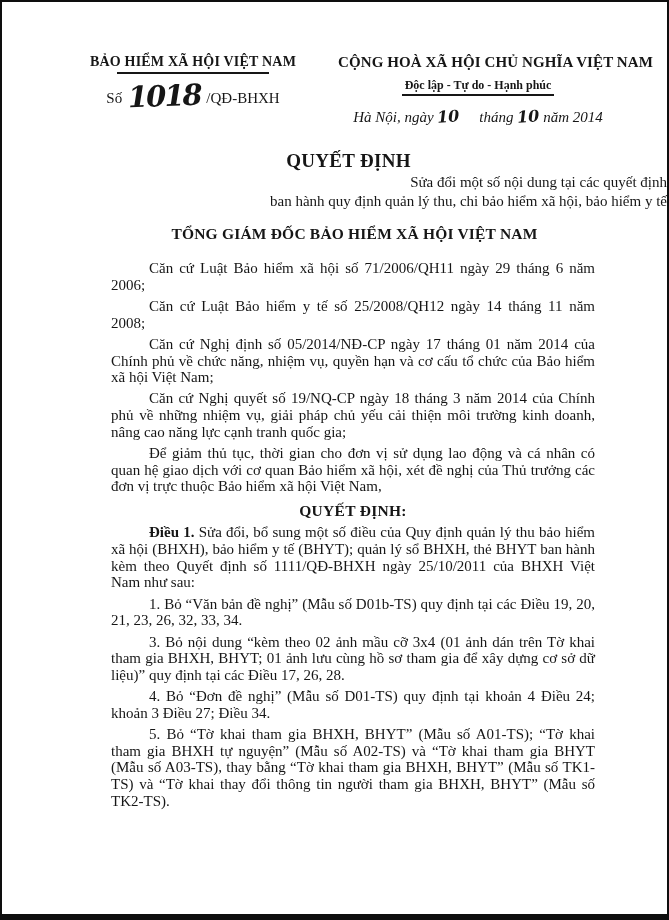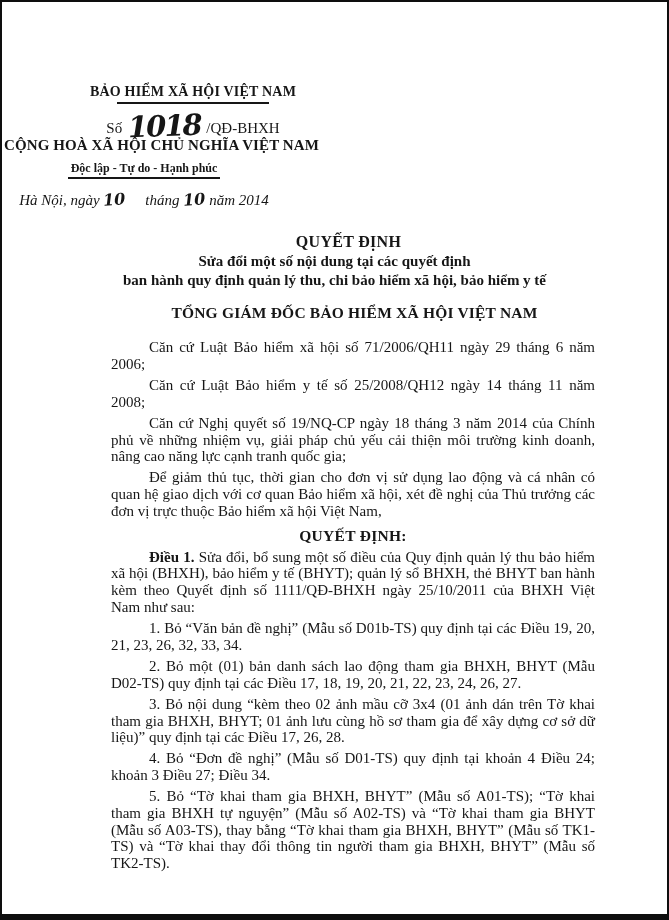--- a/index.html
+++ b/index.html
@@ -13,21 +13,21 @@
     width:669px;height:920px;
     box-sizing:border-box;
     background:var(--paper);
     border:2px solid var(--frame);
     border-bottom-width:6px;
     overflow:hidden;
     font-family:"Liberation Serif",serif;
     color:var(--ink);
   }
   
-  .header{display:flex;margin-top:82px;flex-direction:column;}
+  .header{display:flex;margin-top:52px;}
   .header-left{margin-left:48px;width:286px;text-align:center;flex:0 0 auto;}
   .header-right{width:280px;margin-left:2px;text-align:center;flex:0 0 auto;}
   .org-name{font-weight:bold;font-size:14px;white-space:nowrap;letter-spacing:.2px;}
   .org-rule{width:152px;height:2px;background:var(--ink);margin:2px auto 0;}
   .doc-number{margin-top:16px;font-size:15px;white-space:nowrap;}
   .hw-big{
     font-family:"DejaVu Serif",serif;
     font-style:italic;font-weight:bold;
     font-size:29px;letter-spacing:-2px;
     line-height:0;vertical-align:-3px;
@@ -42,22 +42,22 @@
   }
   .date-line{margin-top:11px;font-style:italic;font-size:15px;white-space:nowrap;}
   .hw-sm{
     font-family:"DejaVu Serif",serif;
     font-weight:bold;font-style:italic;font-size:16px;
     display:inline-block;transform:rotate(-4deg);
   }
   .date-mid{margin-left:16px;}
   
   .title-block{text-align:center;margin-top:24px;}
-  .title-main{font-weight:bold;font-size:16px;letter-spacing:.3px;margin-left:28px;}
-  .title-sub{font-weight:bold;font-size:15px;margin-top:2px;}
+  .title-main{font-weight:bold;font-size:19px;letter-spacing:.3px;margin-left:28px;}
+  .title-sub{font-weight:normal;font-size:15px;margin-top:2px;text-align:right;}
   .authority{font-weight:bold;font-size:15.5px;margin-top:15px;letter-spacing:.2px;margin-left:40px;}
   
   .body-text{
     margin:17px 74px 0 109px;
     width:484px;
     font-size:15px;line-height:16.7px;
     text-align:justify;
   }
   .para{margin:4.5px 0 0;text-indent:38px;}
   .para:first-child{margin-top:12px;}
@@ -100,27 +100,27 @@
   <div class="title-block">
     <div class="title-main">QUYẾT ĐỊNH</div>
     <div class="title-sub">Sửa đổi một số nội dung tại các quyết định</div>
     <div class="title-sub">ban hành quy định quản lý thu, chi bảo hiểm xã hội, bảo hiểm y tế</div>
     <div class="authority">TỔNG GIÁM ĐỐC BẢO HIỂM XÃ HỘI VIỆT NAM</div>
   </div>
 
   <div class="body-text">
     <p class="para">Căn cứ Luật Bảo hiểm xã hội số 71/2006/QH11 ngày 29 tháng 6 năm 2006;</p>
     <p class="para">Căn cứ Luật Bảo hiểm y tế số 25/2008/QH12  ngày 14 tháng 11 năm 2008;</p>
+    <p class="para">Căn cứ Nghị định số 05/2014/NĐ-CP ngày 17 tháng 01 năm 2014 của Chính phủ về chức năng, nhiệm vụ, quyền hạn và cơ cấu tổ chức của Bảo hiểm xã hội Việt Nam;</p>
     <p class="para">Căn cứ Nghị quyết số 19/NQ-CP ngày 18 tháng 3 năm 2014 của Chính phủ về những nhiệm vụ, giải pháp chủ yếu cải thiện môi trường kinh doanh, nâng cao năng lực cạnh tranh quốc gia;</p>
     <p class="para">Để giảm thủ tục, thời gian cho đơn vị sử dụng lao động và cá nhân có quan hệ giao dịch với cơ quan Bảo hiểm xã hội, xét đề nghị của Thủ trưởng các đơn vị trực thuộc Bảo hiểm xã hội Việt Nam,</p>
 
     <div class="decision-heading">QUYẾT ĐỊNH:</div>
 
     <p class="para"><span class="bold">Điều 1.</span> <span>Sửa đổi, bổ sung một số điều của Quy định quản lý thu bảo hiểm xã hội (BHXH), bảo hiểm y tế (BHYT); quản lý sổ BHXH, thẻ BHYT ban hành kèm theo Quyết định số 1111/QĐ-BHXH ngày 25/10/2011 của BHXH Việt Nam như sau:</span></p>
 
     <p class="para">1. Bỏ “Văn bản đề nghị” (Mẫu số D01b-TS) quy định tại các Điều 19, 20, 21, 23, 26, 32, 33, 34.</p>
-    <p class="para">2. Bỏ một (01) bản danh sách lao động tham gia BHXH, BHYT (Mẫu D02-TS) quy định tại các Điều 17, 18, 19, 20, 21, 22, 23, 24, 26, 27.</p>
     <p class="para">3. Bỏ nội dung “kèm theo 02 ảnh mầu cỡ 3x4 (01 ảnh dán trên Tờ khai tham gia BHXH, BHYT; 01 ảnh lưu cùng hồ sơ tham gia để xây dựng cơ sở dữ liệu)” quy định tại các Điều 17, 26, 28.</p>
     <p class="para">4. Bỏ “Đơn đề nghị” (Mẫu số D01-TS) quy định tại khoản 4 Điều 24; khoản 3 Điều 27; Điều 34.</p>
     <p class="para">5. Bỏ “Tờ khai tham gia BHXH, BHYT” (Mẫu số A01-TS); “Tờ khai tham gia BHXH tự nguyện” (Mẫu số A02-TS) và “Tờ khai tham gia BHYT (Mẫu số A03-TS), thay bằng “Tờ khai tham gia BHXH, BHYT” (Mẫu số TK1-TS) và “Tờ khai thay đổi thông tin người tham gia BHXH, BHYT” (Mẫu số TK2-TS).</p>
   </div>
 
 </div>
 
 </body></html>

